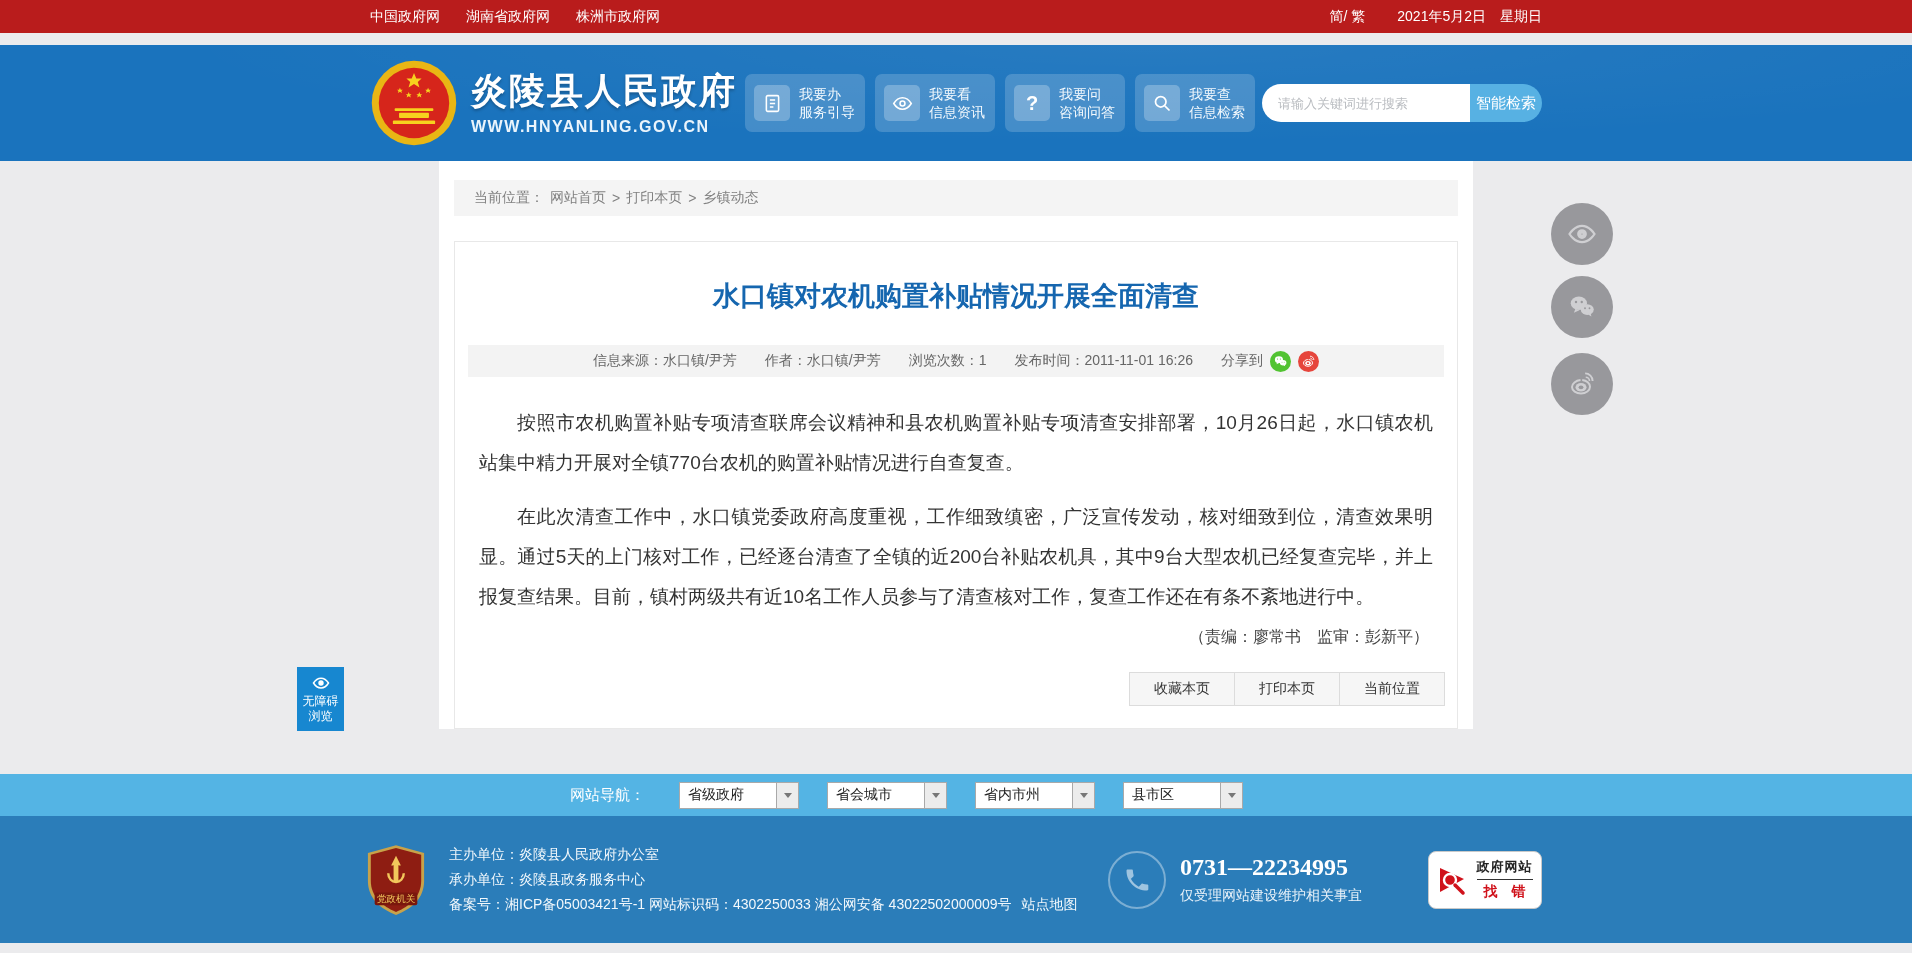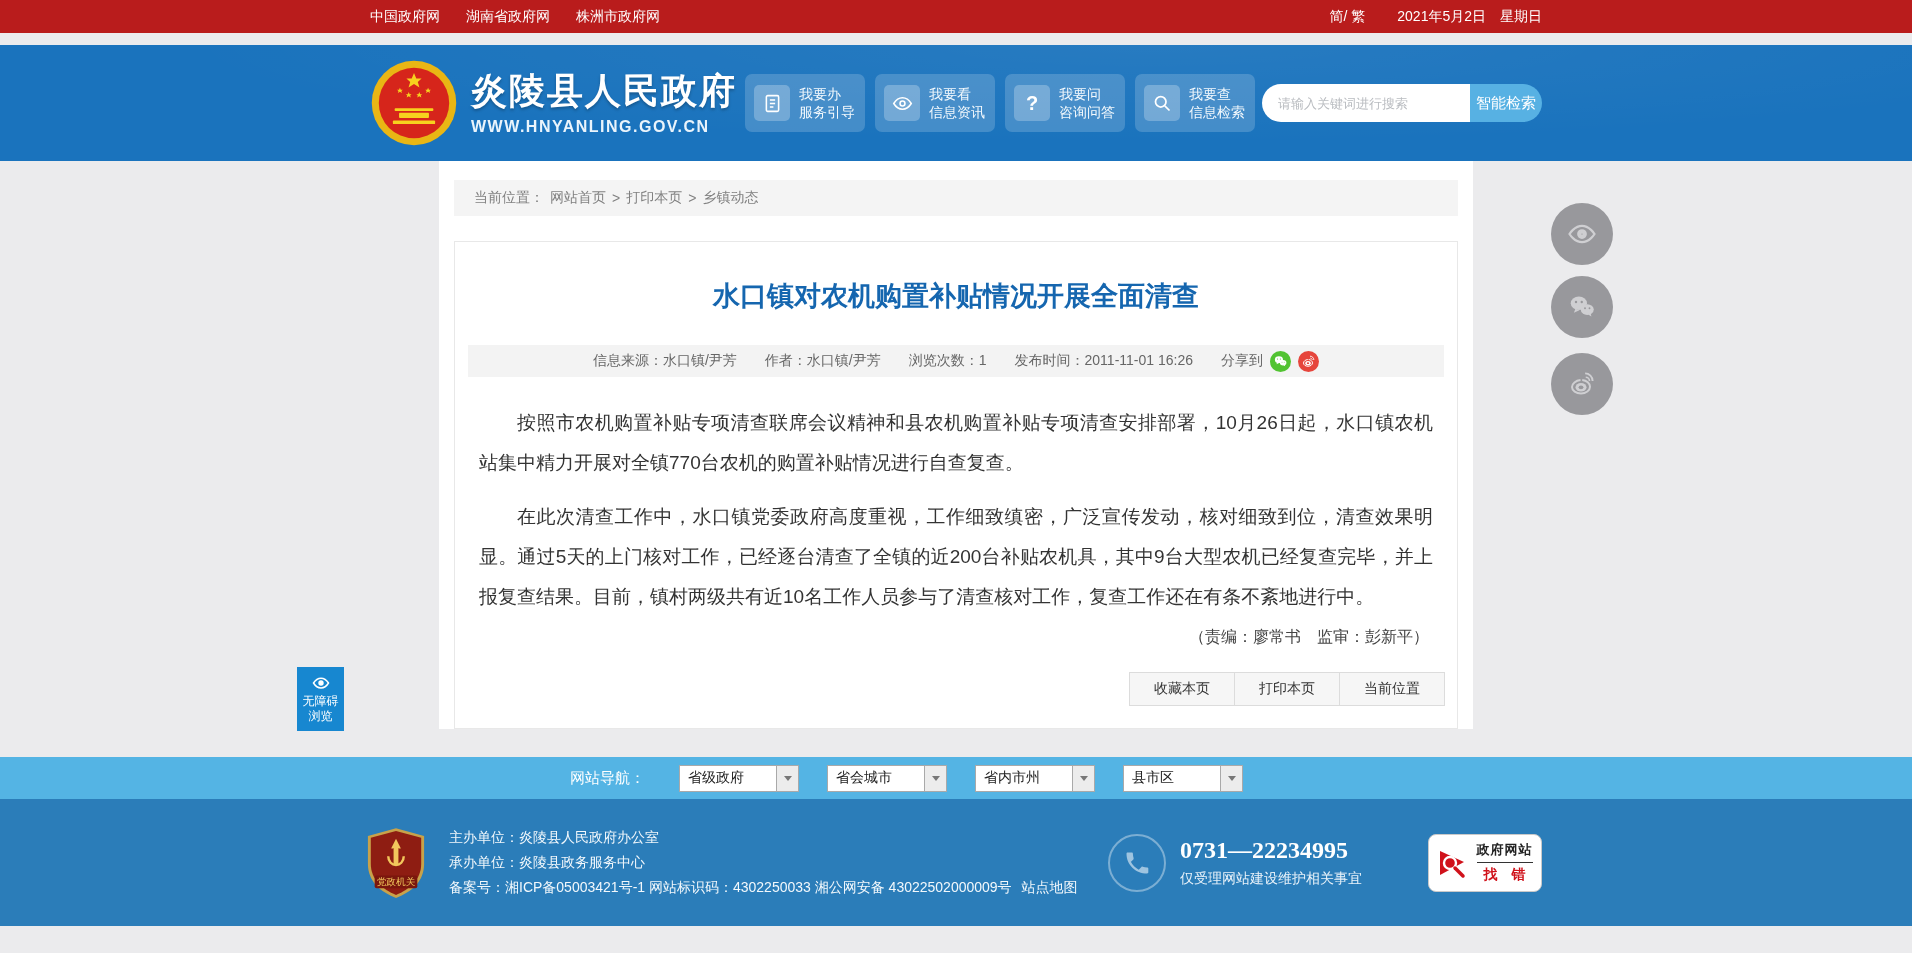--- a/index.html
+++ b/index.html
@@ -63,21 +63,21 @@
   .weibo { background:#e6453c; }
   .article-body p { margin:26px 24px 0; font-size:19px; line-height:40px; color:#333;
     text-indent:2em; text-align:justify; }
   .article-body p + p { margin-top:14px; }
   .byline { margin:10px 28px 0; text-align:right; font-size:16px; color:#444; }
   .actions { margin-top:24px; display:flex; justify-content:flex-end; padding-right:12px; }
   .action-btn { display:block; padding:7px 24px; background:#f6f6f6; border:1px solid #dcdcdc;
     font-size:14px; color:#333; margin-left:-1px; }
 
   
-  .sitenav { height:42px; background:#54b4e4; }
+  .sitenav { height:42px; background:#54b4e4;margin-top:17px; }
   .sitenav-inner { height:100%; display:flex; align-items:center; padding-left:200px; }
   .sitenav-label { color:#fff; font-size:15px; margin-right:34px; }
   .select { width:120px; height:27px; background:#fff; border:1px solid #a9a9a9; display:flex;
     align-items:center; margin-right:28px; cursor:pointer; }
   .select-text { flex:1; padding-left:8px; font-size:14px; color:#222; }
   .select-arrow { width:22px; height:25px; background:#ececec; border-left:1px solid #a9a9a9;
     display:flex; align-items:center; justify-content:center; }
   .select-arrow i { width:0; height:0; border-left:4px solid transparent; border-right:4px solid transparent;
     border-top:5px solid #777; }
 

